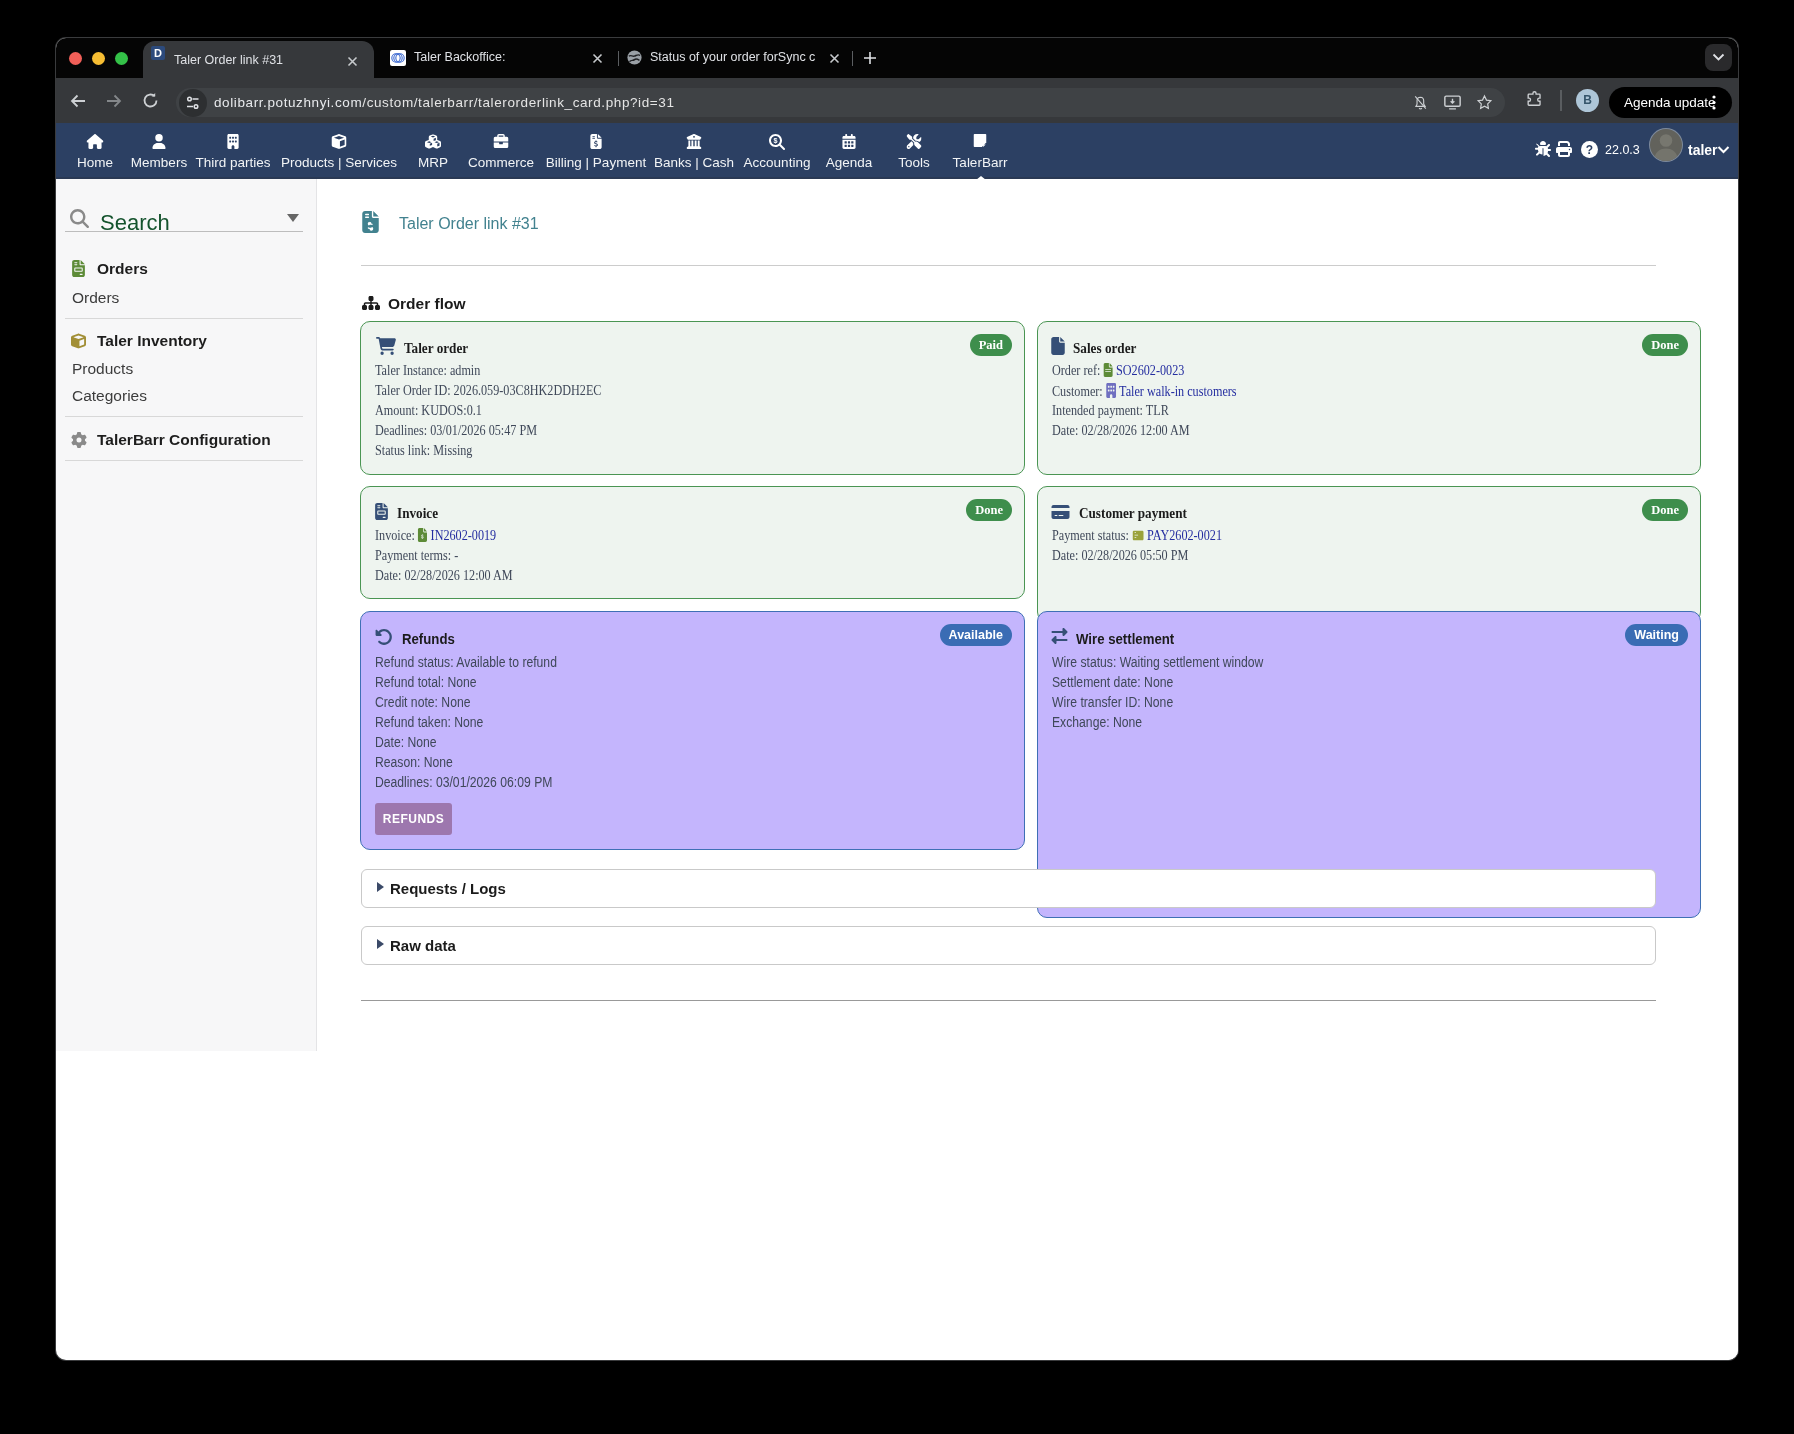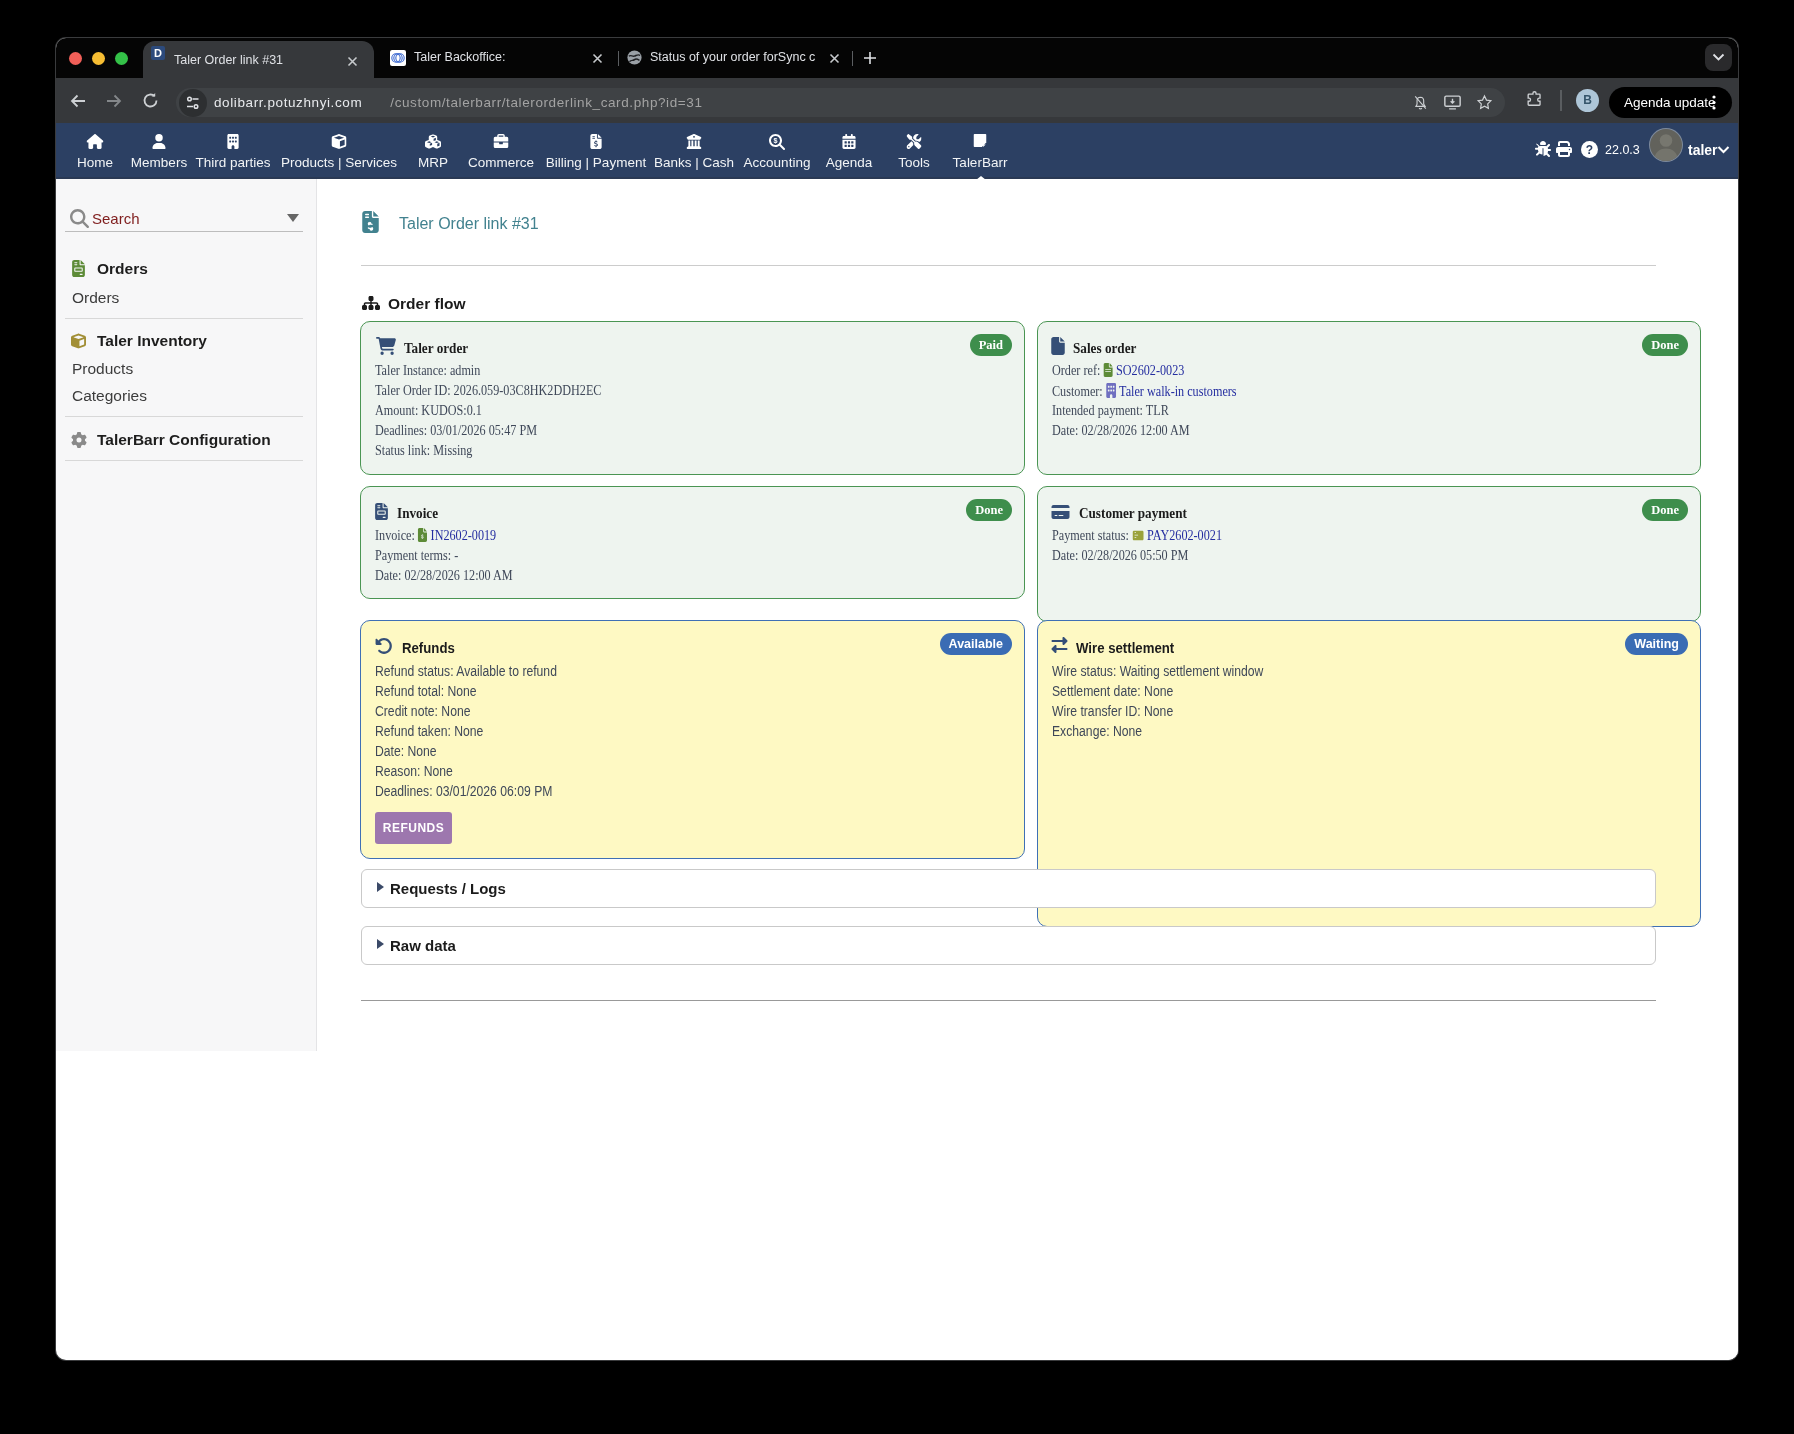--- a/index.html
+++ b/index.html
@@ -17,21 +17,21 @@
 .tabtitle { position:absolute; top:12px; font-size:12.5px; color:#dfe1e5; white-space:nowrap; overflow:hidden; }
 .tabx { position:absolute; top:12.5px; width:15px; height:15px; color:#c7cacd; }
 .tabsep { position:absolute; top:13px; width:1px; height:15px; background:#5b5e61; }
 #chevbtn { position:absolute; left:1649px; top:6px; width:27px; height:27px; border-radius:8px; background:#2a2a2c; }
 
 
 #toolbar { position:absolute; left:0; top:40px; width:100%; height:45px; background:#36383b; }
 #pill { position:absolute; left:120px; top:10px; width:1329px; height:29px; background:#3f4245; border-radius:15px; }
 #tunecircle { position:absolute; left:3px; top:0.5px; width:28px; height:28px; border-radius:50%; background:#2d2f31; }
 #urltext { position:absolute; left:38px; top:7px; font-size:13.5px; letter-spacing:0.6px; color:#e8eaed; white-space:nowrap; }
-#urltext .dim { color:#a3a3a3;margin-left:28px; }
+#urltext .dim { color:#e5e5e5; }
 
 
 #navbar { position:absolute; left:0; top:85px; width:100%; height:54px; background:#2c4063; }
 .mi { position:absolute; top:0; text-align:center; color:#f2f4f6; }
 .mi .lbl { position:absolute; top:32px; left:50%; transform:translateX(-50%); font-size:13.5px; white-space:nowrap; }
 .mi svg { position:absolute; top:10.5px; left:50%; transform:translateX(-50%); }
 #navcaret { position:absolute; left:920px; top:52.5px; width:0; height:0; border-left:5px solid transparent; border-right:5px solid transparent; border-bottom:4.5px solid #fff; z-index:5; }
 .nri { position:absolute; top:18px; color:#fff; }
 #vtext { position:absolute; left:1549px; top:20px; font-size:12.5px; color:#fff; }
 #utext { position:absolute; left:1632px; top:19px; font-size:14px; color:#fff; font-weight:bold; }
@@ -43,21 +43,21 @@
 .sidetitle { position:absolute; left:41px; font-size:15.5px; font-weight:bold; color:#1d1d1d; }
 
 
 #main { position:absolute; left:261px; top:139px; width:1421px; height:1183px; background:#fff; }
 #ptitle { position:absolute; left:82px; top:38px; font-size:16px; color:#42828f; }
 .mhr { position:absolute; height:1px; background:#ccc; left:44px; width:1295px; }
 #oflow { position:absolute; left:71px; top:118px; font-size:15.5px; font-weight:bold; color:#1b1b1b; }
 
 .card { position:absolute; border-radius:10px; }
 .card.green { background:#eef4ef; border:1.5px solid #4a9553;font-family:Liberation Serif, serif; }
-.card.blue { background:#fef9c3; border:1.5px solid #3f70b5;margin-top:9px; }
+.card.blue { background:#c4b5fd; border:1.5px solid #3f70b5; }
 .ctitle { position:absolute; font-size:15px; font-weight:bold; color:#1b1b1b; transform:scaleX(0.88); transform-origin:left center; }
 .badge { position:absolute; top:12px; right:12px; height:22px; border-radius:11px; color:#fff; font-size:12.5px; font-weight:bold; line-height:22px; padding:0 9px; }
 .badge.g { background:#3e8e4c; }
 .badge.b { background:#3a6cb4; }
 .cline { position:absolute; left:14px; font-size:14px; color:#3f4859; white-space:nowrap; transform:scaleX(0.87); transform-origin:left center; }
 .cline a { color:#242da0; text-decoration:none; }
 #refbtn { position:absolute; left:14px; top:191px; width:77px; height:32px; background:#9d77ae; border-radius:3px; color:#fff; font-size:12px; font-weight:bold; text-align:center; line-height:32px; letter-spacing:0.5px; }
 
 .panel { position:absolute; left:44px; width:1295px; height:39px; border:1px solid #c9c9c9; border-radius:6px; background:#fff; }
 .ptxt { position:absolute; left:28px; top:10px; font-size:15px; font-weight:bold; color:#1b1b1b; }
@@ -263,21 +263,21 @@
     <div id="utext">taler</div>
     <svg class="nri" style="left:1661px;top:23px" width="13" height="8" viewBox="0 0 12 8">
         <path d="M1 1l5 5 5-5" stroke="#fff" stroke-width="2" fill="none"></path>
       </svg>
   </div>
   <div class="abs" style="left:0;top:139px;width:1682px;height:1.5px;background:#2a3954;z-index:4"></div>
   <div id="sidebar">
     <svg class="abs" style="left:14px;top:32px" width="19" height="19" viewBox="0 0 512 512">
         <path fill="#8a8a8a" d="M416 208c0 45.9-14.9 88.3-40 122.7L502.6 457.4c12.5 12.5 12.5 32.8 0 45.3s-32.8 12.5-45.3 0L330.7 376c-34.4 25.2-76.8 40-122.7 40C93.1 416 0 322.9 0 208S93.1 0 208 0S416 93.1 416 208zM208 352a144 144 0 1 0 0-288 144 144 0 1 0 0 288z"></path>
       </svg>
-    <div class="abs" style="left:36px;top:33px;font-size:15px;color:#7f1d1d">Search</div>
+    <div class="abs" style="left:44px;top:33px;font-size:22px;color:#14532d">Search</div>
     <div class="abs" style="left:231px;top:37px;width:0;height:0;border-left:6.5px solid transparent;border-right:6.5px solid transparent;border-top:8px solid #666"></div>
     <div class="shr" style="top:54px;background:#bdbdbd"></div>
     <svg class="abs" style="left:16px;top:83px" width="13" height="17" viewBox="0 0 384 512">
         <path fill="#5d8b37" d="M64 0C28.7 0 0 28.7 0 64V448c0 35.3 28.7 64 64 64H320c35.3 0 64-28.7 64-64V160H256c-17.7 0-32-14.3-32-32V0H64zM256 0V128H384L256 0zM80 64h64c8.8 0 16 7.2 16 16s-7.2 16-16 16H80c-8.8 0-16-7.2-16-16s7.2-16 16-16zm0 64h64c8.8 0 16 7.2 16 16s-7.2 16-16 16H80c-8.8 0-16-7.2-16-16s7.2-16 16-16zm16 96H288c17.7 0 32 14.3 32 32v64c0 17.7-14.3 32-32 32H96c-17.7 0-32-14.3-32-32V256c0-17.7 14.3-32 32-32zm0 32v64H288V256H96zM240 416h64c8.8 0 16 7.2 16 16s-7.2 16-16 16H240c-8.8 0-16-7.2-16-16s7.2-16 16-16z"></path>
       </svg>
     <div class="sidetitle" style="top:83px">Orders</div>
     <div class="sideitem" style="top:112px">Orders</div>
     <div class="shr" style="top:141px"></div>
     <svg class="abs" style="left:15px;top:156px" width="15" height="16" viewBox="0 0 512 512">
         <path fill="#a28f36" d="M234.5 5.7c13.9-5 29.1-5 43.1 0l192 68.6C495 83.4 512 107.5 512 134.6V377.4c0 27-17 51.2-42.5 60.3l-192 68.6c-13.9 5-29.1 5-43.1 0l-192-68.6C17 428.6 0 404.5 0 377.4V134.6c0-27 17-51.2 42.5-60.3l192-68.6zM256 66L82.3 128 256 190l173.7-62L256 66zm32 368.6l160-57.1v-188L288 246.6v188z"></path>

